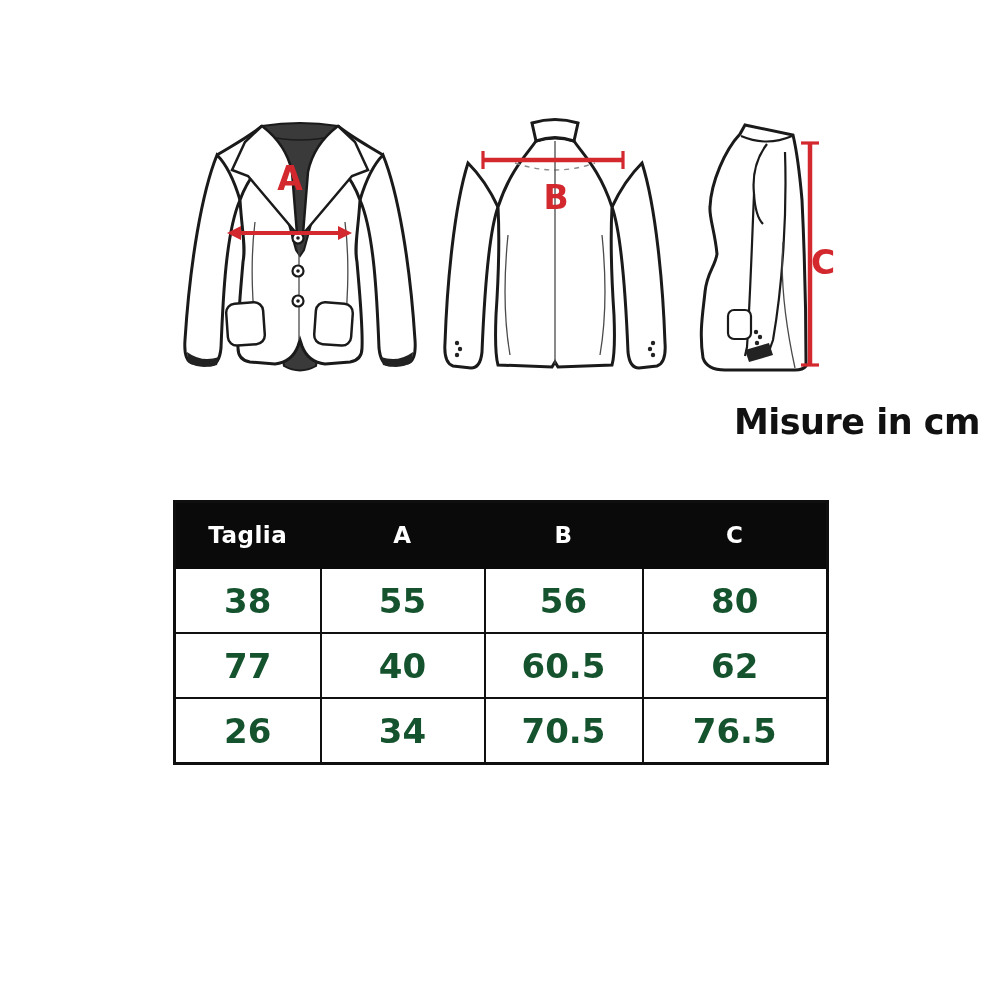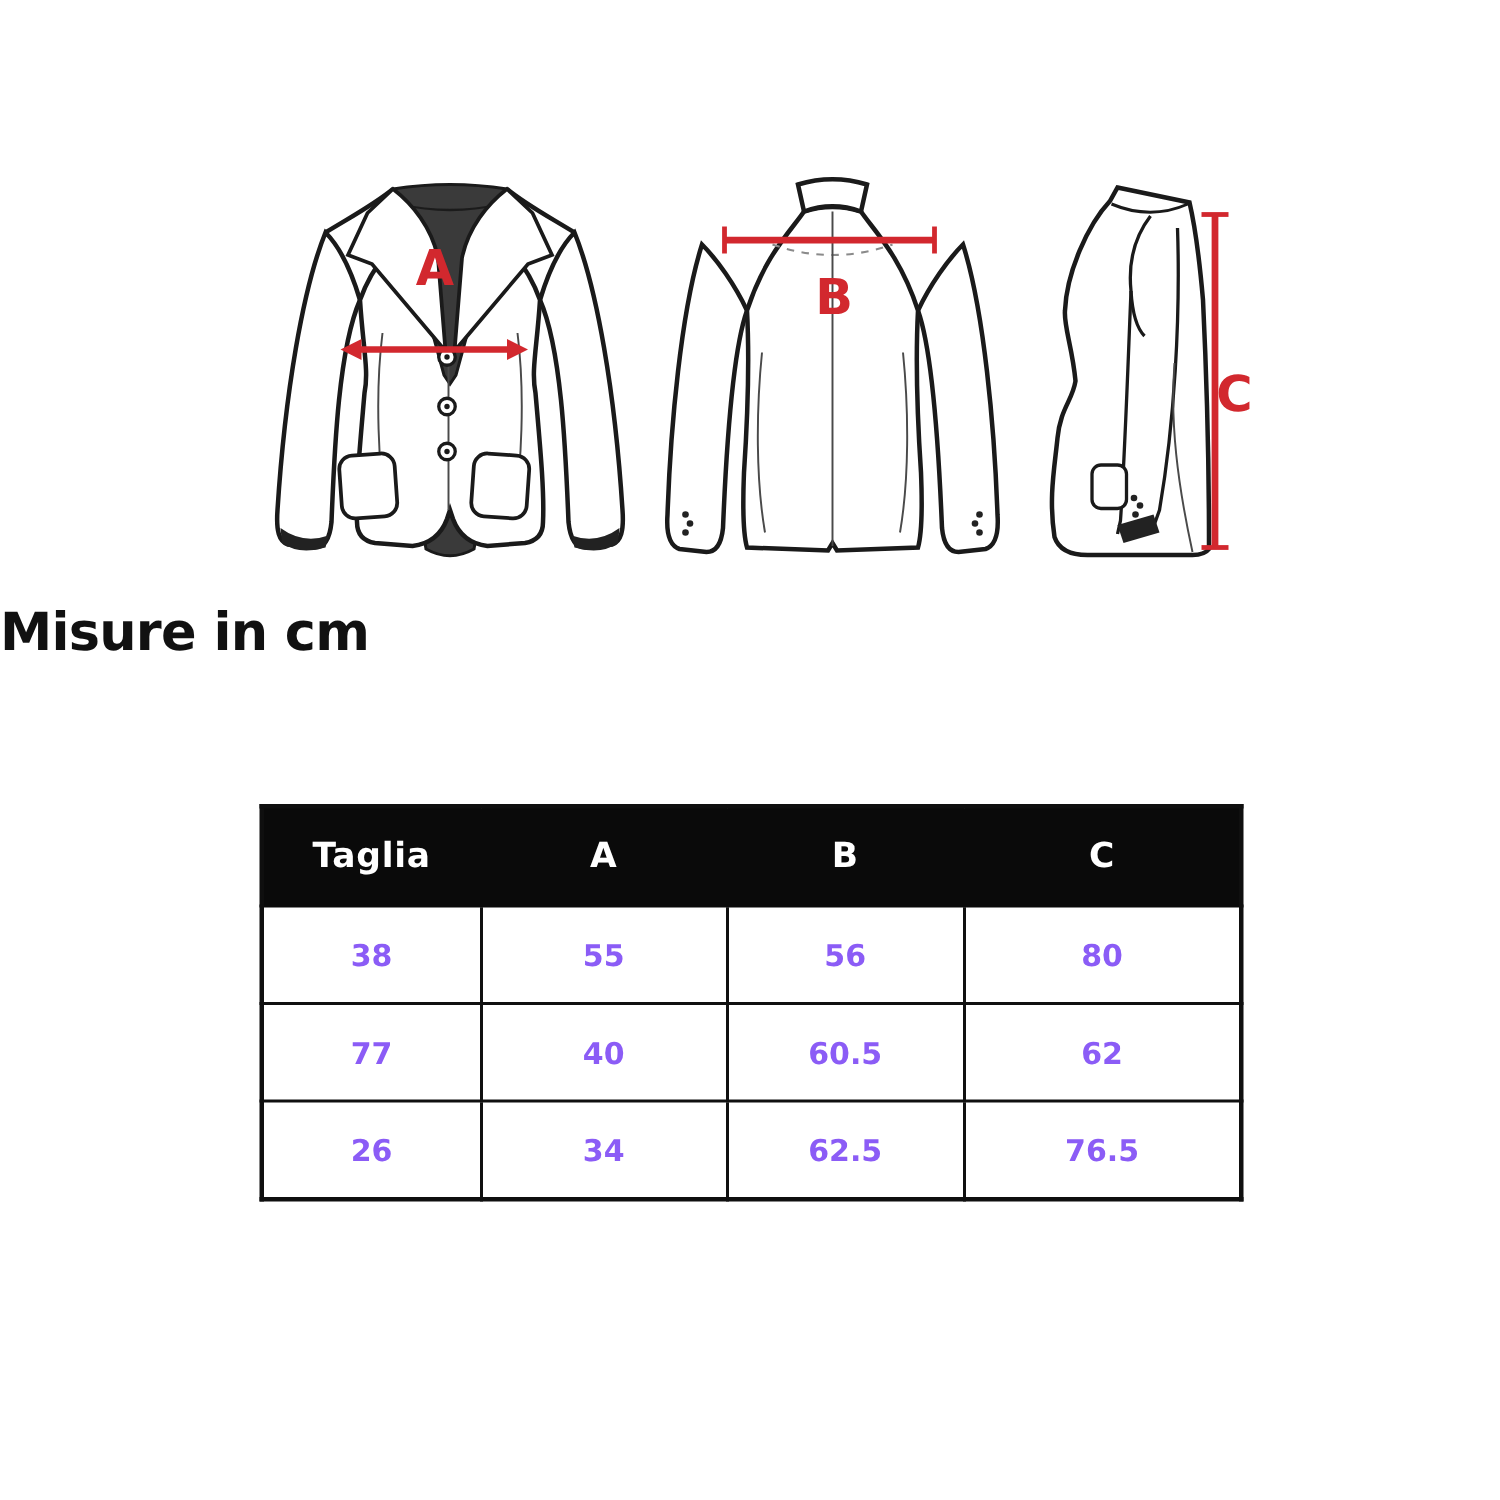--- a/index.html
+++ b/index.html
@@ -3,36 +3,35 @@
 <meta charset="utf-8">
 <style>
   html,body{margin:0;padding:0;background:#fff;}
   #stage{
     position:relative;width:1000px;height:1000px;background:#ffffff;overflow:hidden;
     font-family:"DejaVu Sans","Liberation Sans",sans-serif;
   }
   .abs{position:absolute;}
   
   #chart-title{
-    left:0;top:402;width:980px;top:402px;text-align:left;
+    left:0;top:402;width:980px;top:402px;text-align:right;
     font-size:35px;font-weight:bold;color:#111;letter-spacing:-0.5px;
   }
   
   #size-table-wrap{left:173px;top:500px;width:653px;}
   table.size{
     border-collapse:collapse;width:653px;table-layout:fixed;
     border:3px solid #0f0f0f;
-    margin-top:36px;
   }
   table.size th{
     background:#0a0a0a;color:#fff;height:62px;font-size:23px;font-weight:bold;
     letter-spacing:.5px;border:2px solid #0a0a0a;text-align:center;vertical-align:middle;
   }
   table.size td{
-    background:#fff;color:#8b5cf6;height:61px;font-size:20px;font-weight:bold;
+    background:#fff;color:#14532d;height:61px;font-size:34px;font-weight:bold;
     border:2px solid #101010;text-align:center;vertical-align:middle;
   }
   svg{display:block;overflow:visible;}
   .ink{stroke:#1a1a1a;fill:none;}
   .fillw{fill:#ffffff;stroke:#1a1a1a;}
   .thin{stroke:#4a4a4a;stroke-width:1.3;fill:none;}
   .red{stroke:#d2282e;}
   .redtxt{fill:#d2282e;font-family:"DejaVu Sans","Liberation Sans",sans-serif;font-weight:bold;font-size:33px;}
 </style>
 </head>
@@ -173,20 +172,20 @@
         </tr>
         <tr>
           <td>77</td>
           <td>40</td>
           <td>60.5</td>
           <td>62</td>
         </tr>
         <tr>
           <td>26</td>
           <td>34</td>
-          <td>62.5</td>
+          <td>70.5</td>
           <td>76.5</td>
         </tr>
       </tbody>
     </table>
   </div>
 
 </div>
 
 </body></html>

